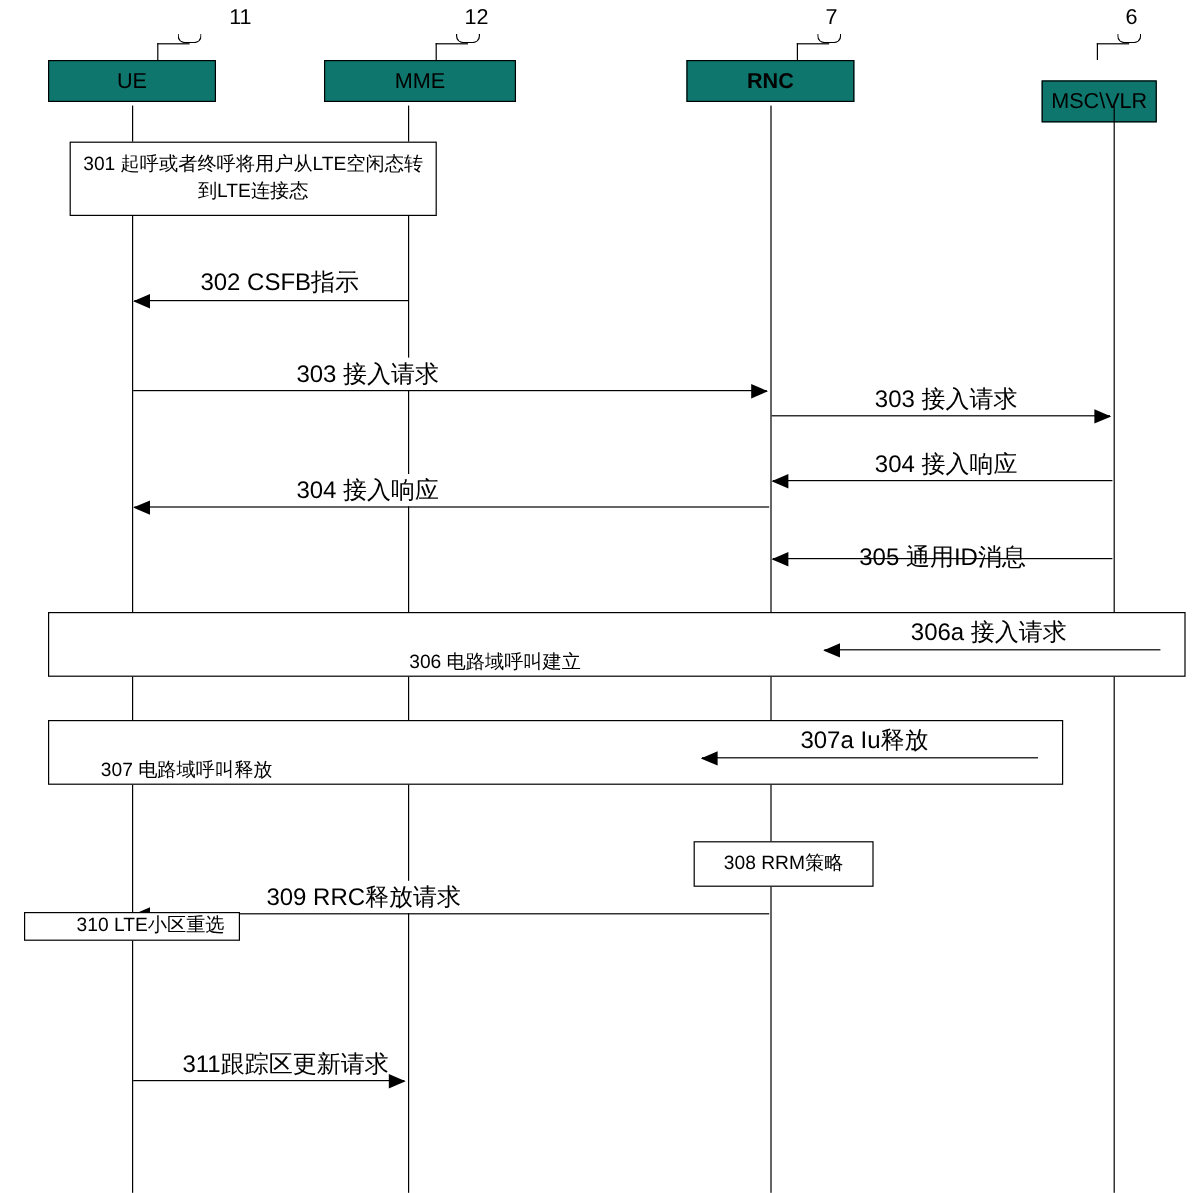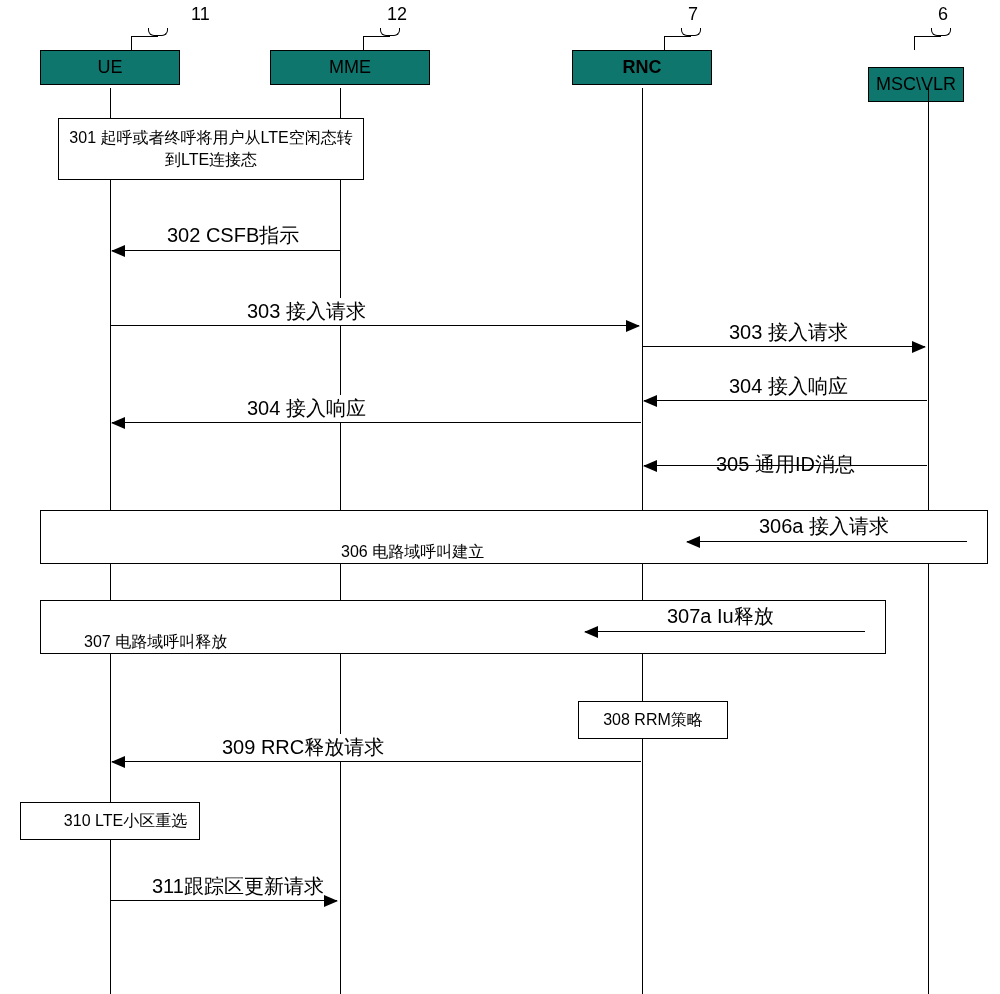--- a/index.html
+++ b/index.html
@@ -174,20 +174,20 @@
     </div>
   </div>
 
   <div class="msg-box" style="left:578px; top:701px; width:150px; height:38px;">
     <span>308 RRM策略</span>
   </div>
 
   <div class="msg-label" style="left:220px; top:734px;">309 RRC释放请求</div>
   <div class="arrow left" style="left:112px; top:761px; width:529px;"></div>
 
-  <div class="msg-box" style="left:20px; top:802px; width:180px; height:38px;padding-left:37px;">
+  <div class="msg-box" style="left:20px; top:760px; width:180px; height:24px;padding-left:37px;">
     <span>310 LTE小区重选</span>
   </div>
 
   <div class="msg-label" style="left:150px; top:873px;">311跟踪区更新请求</div>
   <div class="arrow right" style="left:111px; top:900px; width:226px;"></div>
 
 </div>
 
 </body></html>

